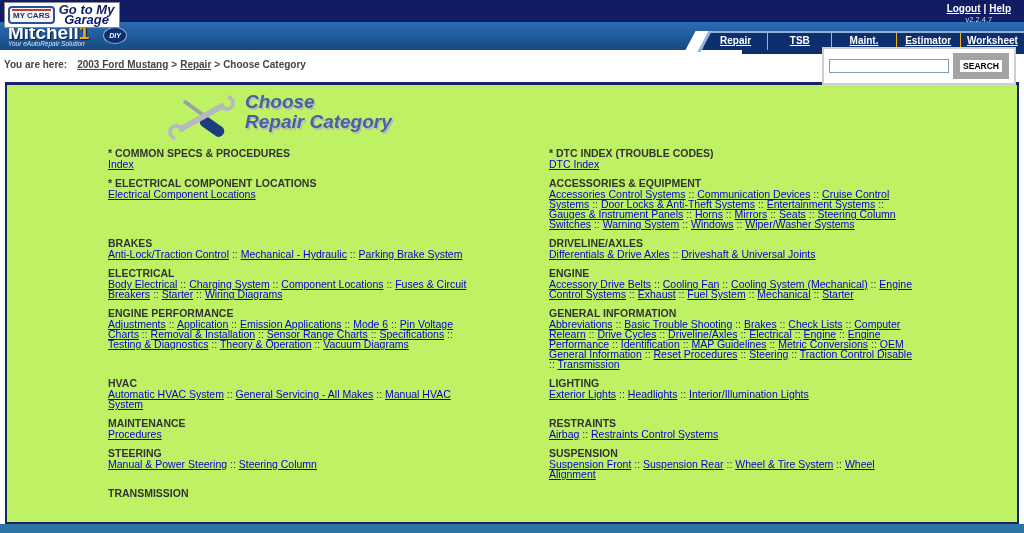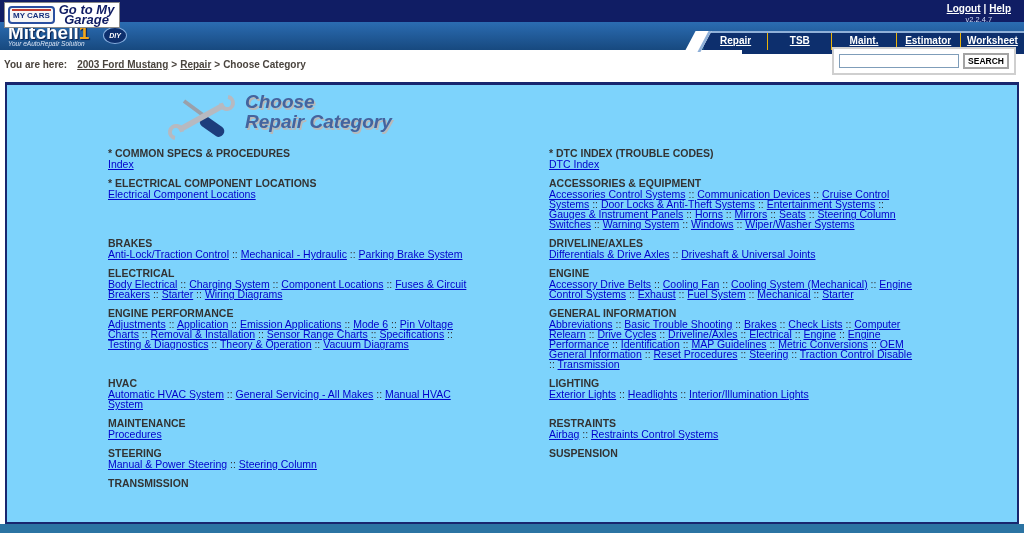--- a/index.html
+++ b/index.html
@@ -33,24 +33,24 @@
   .understrip-bar { position:absolute; right:0; top:0; width:282px; height:4px; background:#0d2f6d; }
 
   
   .crumbrow { height:28px; position:relative; padding:5px 0 0 4px; background:#fff; }
   .breadcrumb { font-size:10px; font-weight:bold; color:#4a443e; }
   .breadcrumb a { color:#4a443e; text-decoration:underline; cursor:pointer; }
   .breadcrumb .gap { display:inline-block; width:10px; }
   .breadcrumb .bsep { margin:0 3px; }
   .searchbox { position:absolute; right:8px; top:-7px; background:#fff; border:2px solid #cfcfcf; padding:4px 5px; display:flex; align-items:center; gap:4px; z-index:10; }
   .search-input { width:120px; height:14px; border:1px solid #7f9db9; font-size:10px; padding:0 2px; font-family:"Liberation Sans", sans-serif; }
-  .search-btn { border:2px solid #a3a3a3; background:#fdfdfd; font-weight:bold; font-size:8.5px; padding:1px 3px; font-family:"Liberation Sans", sans-serif; cursor:pointer; color:#000; }
-
-  
-  .content { margin:0 5px; height:442px; border:2px solid #18266e; border-top:3px solid #18266e; background:#7dd3fc; display:flex; flex-direction:column; overflow:hidden; }
+  .search-btn { border:7px solid #a3a3a3; background:#fdfdfd; font-weight:bold; font-size:8.5px; padding:1px 3px; font-family:"Liberation Sans", sans-serif; cursor:pointer; color:#000; }
+
+  
+  .content { margin:0 5px; height:442px; border:2px solid #18266e; border-top:3px solid #18266e; background:#bef264; display:flex; flex-direction:column; overflow:hidden; }
   .title-block { display:flex; align-items:flex-start; padding:7px 0 0 160px; height:58px; flex:0 0 auto; }
   .title-text { font-style:italic; font-weight:bold; font-size:19px; line-height:20px; color:#45639d; text-shadow:1.5px 1.5px 0 #b9b9b9; margin-left:8px; }
 
   .category-grid { margin:5px 0 0 101px; width:806px; display:grid; grid-template-columns:365px 365px; column-gap:76px; row-gap:9px; flex:0 0 auto; }
   .cat-heading { font-size:10.5px; font-weight:bold; color:#333; line-height:11px; margin-bottom:0; }
   .cat-links { font-size:10.5px; line-height:10px; }
   .cat-link { color:#0000cc; text-decoration:underline; cursor:pointer; }
   .sep { color:#333; }
 
   .bottombar { position:absolute; left:0; bottom:0; width:1024px; height:9px; background:#2b74a3; }
@@ -178,20 +178,21 @@
         <div class="cat-section">
           <div class="cat-heading">RESTRAINTS</div>
           <div class="cat-links"><a href="#" class="cat-link">Airbag</a><span class="sep"> :: </span><a href="#" class="cat-link">Restraints Control Systems</a></div>
         </div>
         <div class="cat-section">
           <div class="cat-heading">STEERING</div>
           <div class="cat-links"><a href="#" class="cat-link">Manual &amp; Power Steering</a><span class="sep"> :: </span><a href="#" class="cat-link">Steering Column</a></div>
         </div>
         <div class="cat-section">
           <div class="cat-heading">SUSPENSION</div>
+          <div class="cat-links"><a href="#" class="cat-link">Suspension Front</a><span class="sep"> :: </span><a href="#" class="cat-link">Suspension Rear</a><span class="sep"> :: </span><a href="#" class="cat-link">Wheel &amp; Tire System</a><span class="sep"> :: </span><a href="#" class="cat-link">Wheel Alignment</a></div>
         </div>
         <div class="cat-section">
           <div class="cat-heading">TRANSMISSION</div>
         </div>
         <div class="cat-section"></div>
       </div>
 
   </div>
 
   <div class="bottombar"></div>

